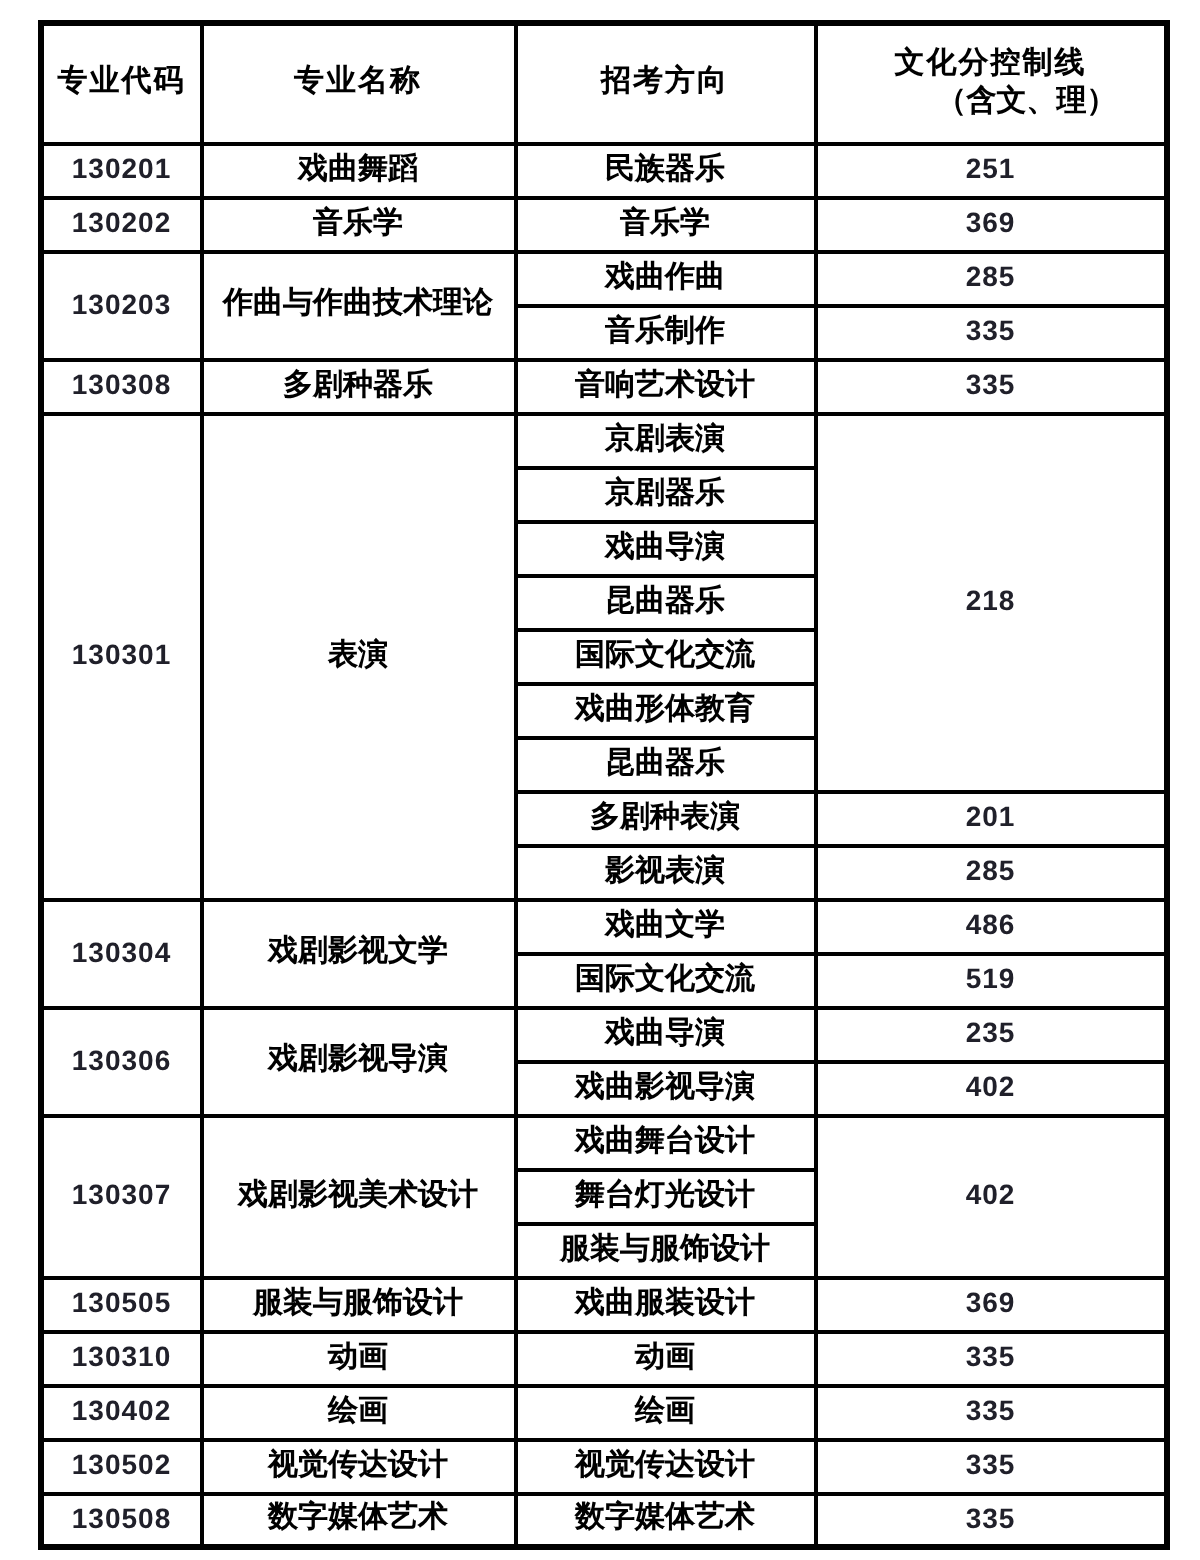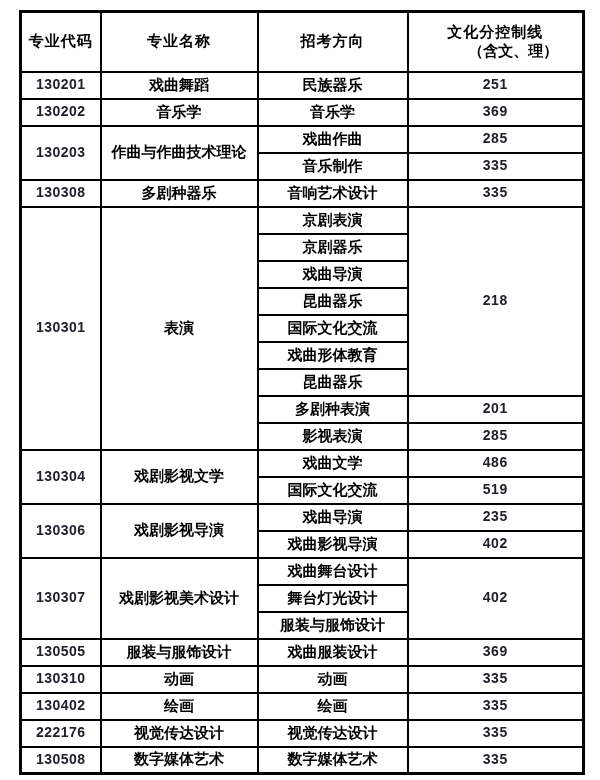--- a/index.html
+++ b/index.html
@@ -191,21 +191,21 @@
           <td>动画</td>
           <td class="num-cell">335</td>
         </tr>
         <tr>
           <td class="num-cell">130402</td>
           <td>绘画</td>
           <td>绘画</td>
           <td class="num-cell">335</td>
         </tr>
         <tr>
-          <td class="num-cell">222176</td>
+          <td class="num-cell">130502</td>
           <td>视觉传达设计</td>
           <td>视觉传达设计</td>
           <td class="num-cell">335</td>
         </tr>
         <tr>
           <td class="num-cell">130508</td>
           <td>数字媒体艺术</td>
           <td>数字媒体艺术</td>
           <td class="num-cell">335</td>
         </tr>

